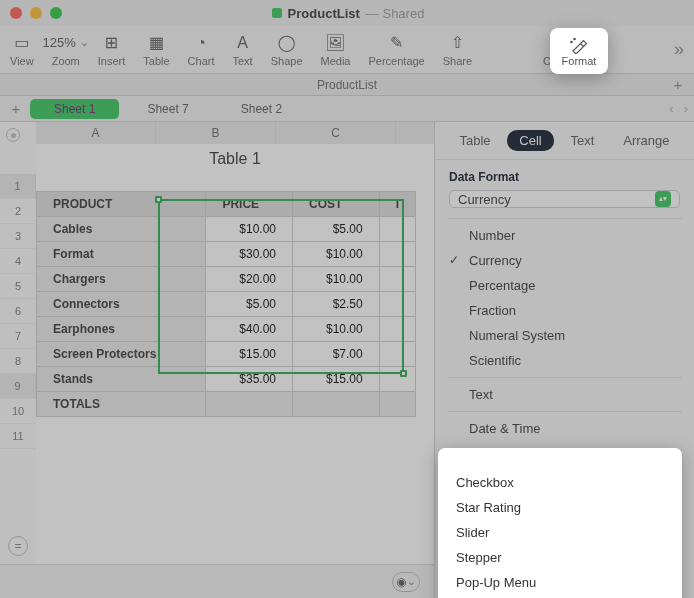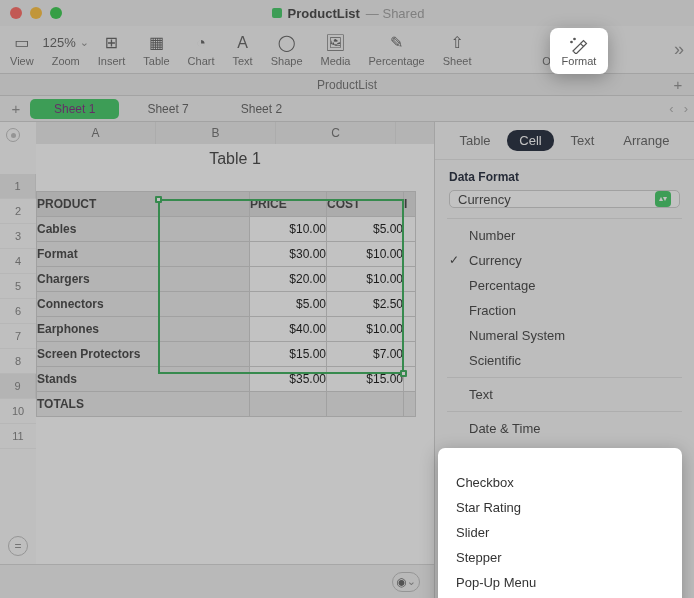--- a/index.html
+++ b/index.html
@@ -78,21 +78,21 @@
   .row-headers {
     position: absolute; left: 0; top: 22px; width: 36px;
     display: flex; flex-direction: column;
   }
   .row-h { height: 25px; display: flex; align-items: center; justify-content: center; font-size: 11px; color: #777; border-bottom: 1px solid #eee; }
   .row-h.hdr { background:#eaeaea; border-right:1px solid #ddd;}
   .table-canvas { position: absolute; left: 36px; top: 22px; right: 0; bottom: 0; background:#fff; }
   .table-title {height: 47px; text-align: center; font-size: 16px; color: #333; line-height: 30px; }
   table.data { border-collapse: collapse; width: 100%; max-width: 380px; }
   table.data th, table.data td {
-    border: 1px solid #ccc; padding: 4px 0; font-size: 12px; height: 25px;
+    border: 1px solid #ccc; padding: 4px 16px; font-size: 12px; height: 25px;
   }
   table.data th { background: #dedede; text-align: left; font-weight: 700; color:#333; }
   table.data td.num { text-align: right; }
   table.data td.name { font-weight: 600; color:#333; background:#eaeaea;}
   table.data tr.totals td { font-weight: 700; background:#eaeaea;}
   .selection-box {
     position: absolute; border: 2px solid #2aa94d;
     pointer-events: none;
   }
   .sel-handle { position:absolute; width:7px;height:7px;background:#fff;border:2px solid #2aa94d;border-radius:1px;}
@@ -208,21 +208,21 @@
   <div class="tool">
     <div class="tool-icon">🖼</div>
     <span>Media</span>
   </div>
   <div class="tool">
     <div class="tool-icon">✎</div>
     <span>Percentage</span>
   </div>
   <div class="tool">
     <div class="tool-icon">⇧</div>
-    <span>Sheet</span>
+    <span>Share</span>
   </div>
   <div class="tool" style="visibility:hidden">
       <div class="tool-icon"></div>
       <span>Format</span>
     </div>
   <div class="tool">
     <div class="tool-icon">⊚</div>
     <span>Organize</span>
   </div>
   <div class="more-icon">»</div>

